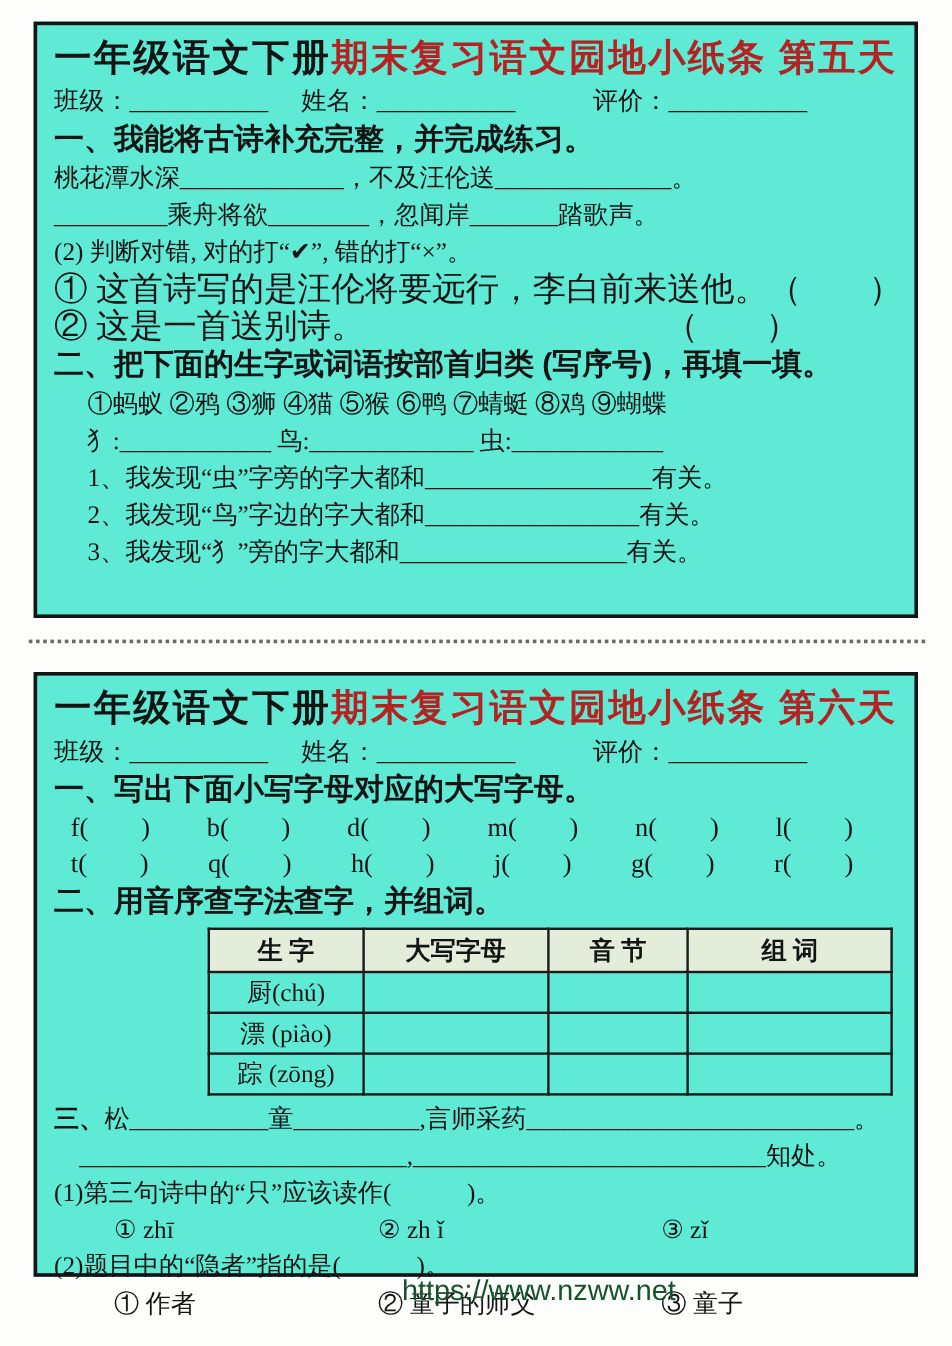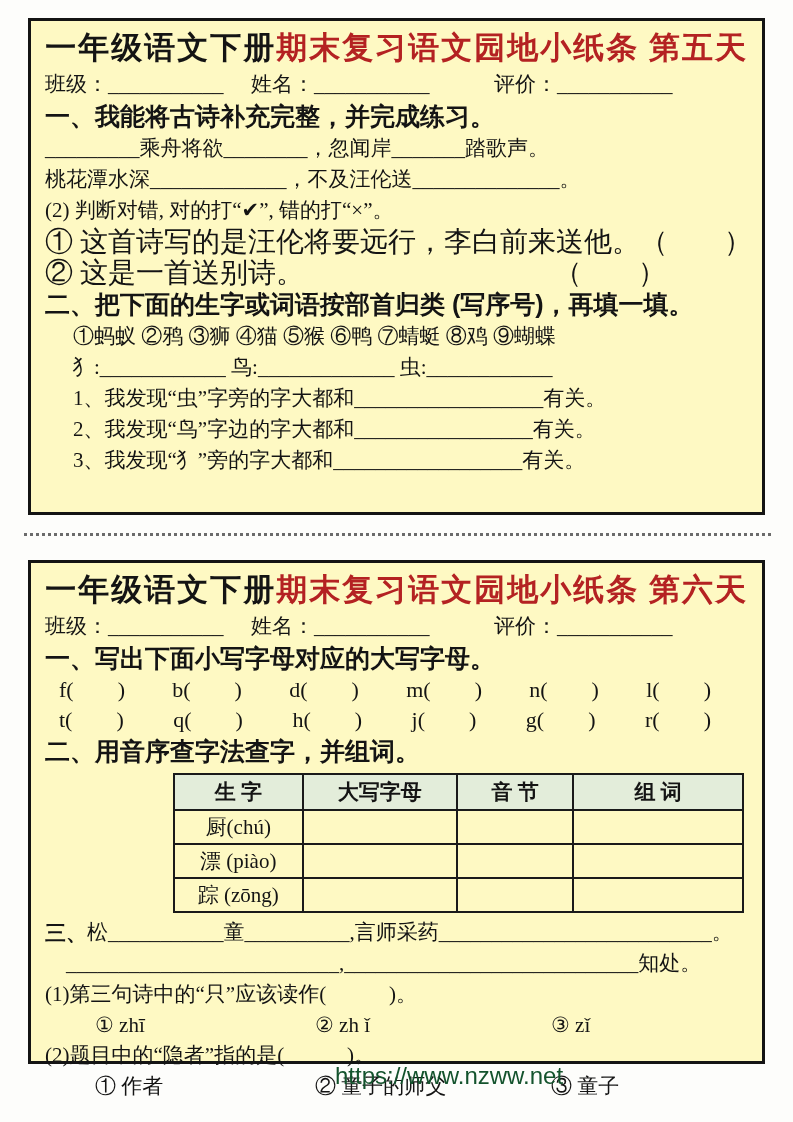--- a/index.html
+++ b/index.html
@@ -7,21 +7,21 @@
     width:793px;height:1122px;
     background:#fdfdfb;
     font-family:"Liberation Serif","DejaVu Serif",serif;
     color:#141414;
     position:relative;
     overflow:hidden;
   }
   .box{
     position:absolute;left:28px;right:28px;
     border:3px solid #141414;
-    background:#fef9c3;
+    background:#5eead4;
     box-sizing:border-box;
     padding:4px 14px 6px 14px;
   }
   .box1{top:18px;height:497px;}
   .box2{top:560px;height:504px;}
   .divider{
     position:absolute;top:533px;left:24px;right:22px;height:0;
     border-top:3px dotted #6b6b6b;
   }
   .title{
@@ -79,22 +79,22 @@
   <section class="box box1">
     <div class="title"><span>一年级语文下册</span><span class="red">期末复习语文园地小纸条 第五天</span></div>
 
     <div class="meta">
       <span class="m1">班级：___________</span>
       <span class="m2">姓名：___________</span>
       <span class="m3">评价：___________</span>
     </div>
 
     <div class="hd">一、我能将古诗补充完整，并完成练习。</div>
+    <div class="ln">桃花潭水深_____________，不及汪伦送______________。</div>
     <div class="ln">_________乘舟将欲________，忽闻岸_______踏歌声。</div>
-    <div class="ln">桃花潭水深_____________，不及汪伦送______________。</div>
     <div class="ln">(2) 判断对错, 对的打“✔”, 错的打“×”。</div>
 
     <div class="judge">
       <span>① 这首诗写的是汪伦将要远行，李白前来送他。</span>
       <span>（　　）</span>
     </div>
     <div class="judge">
       <span>② 这是一首送别诗。</span>
       <span>（　　）</span>
     </div>

